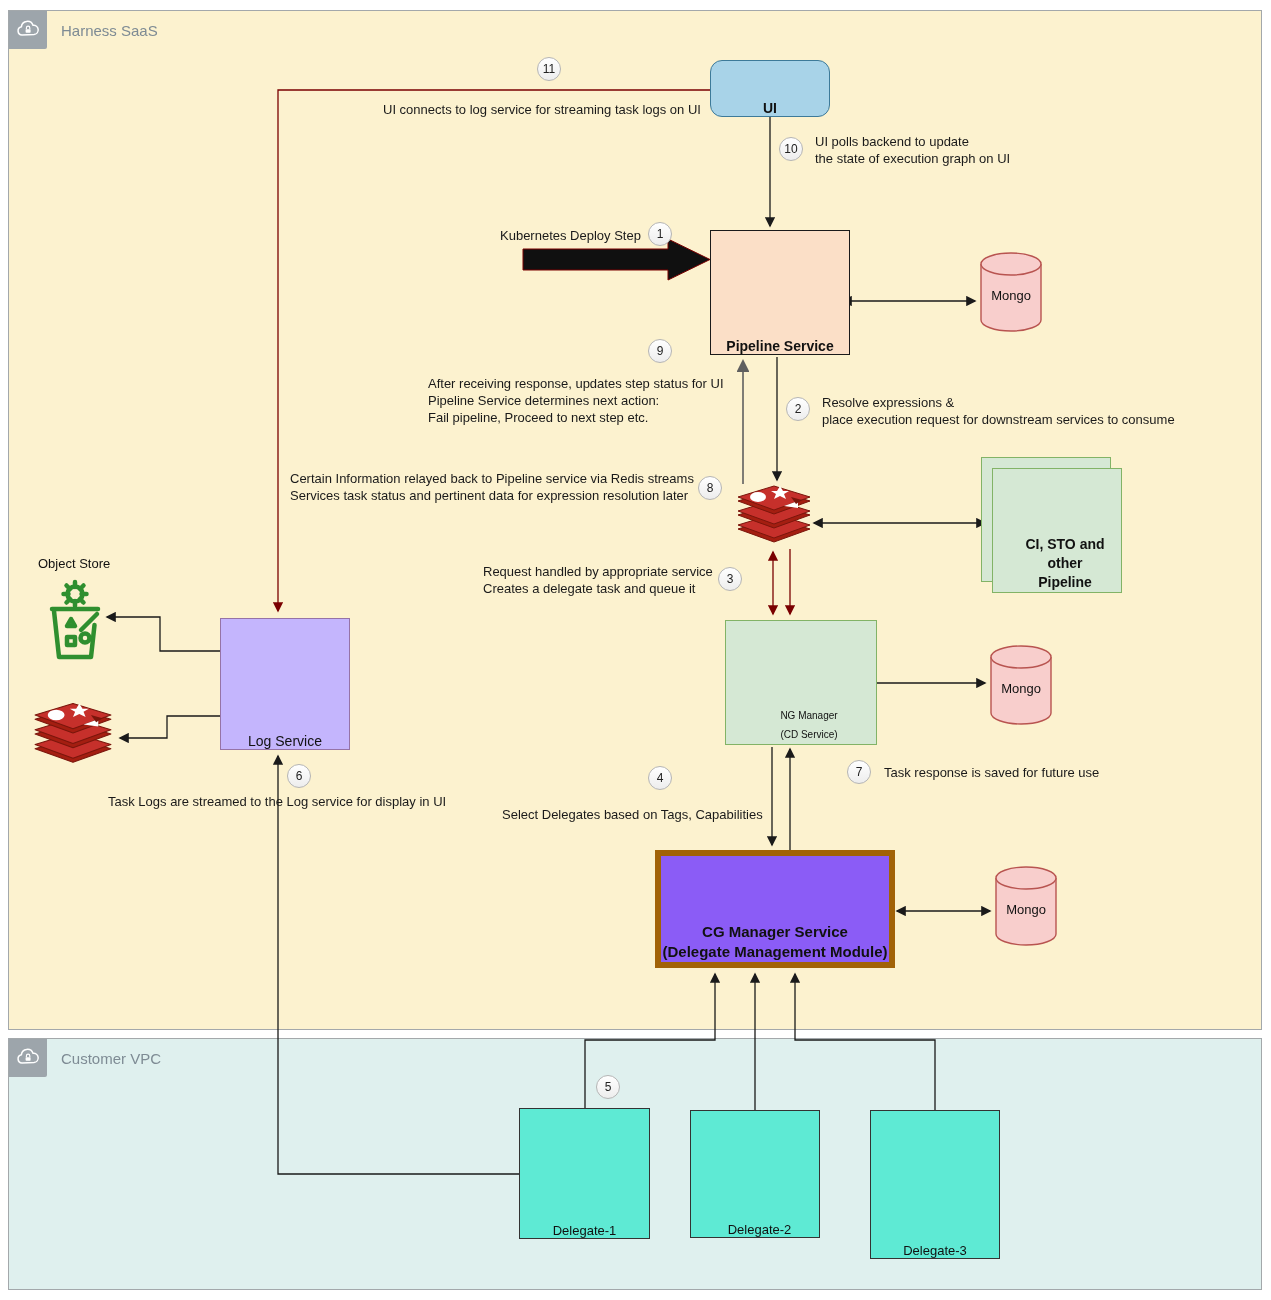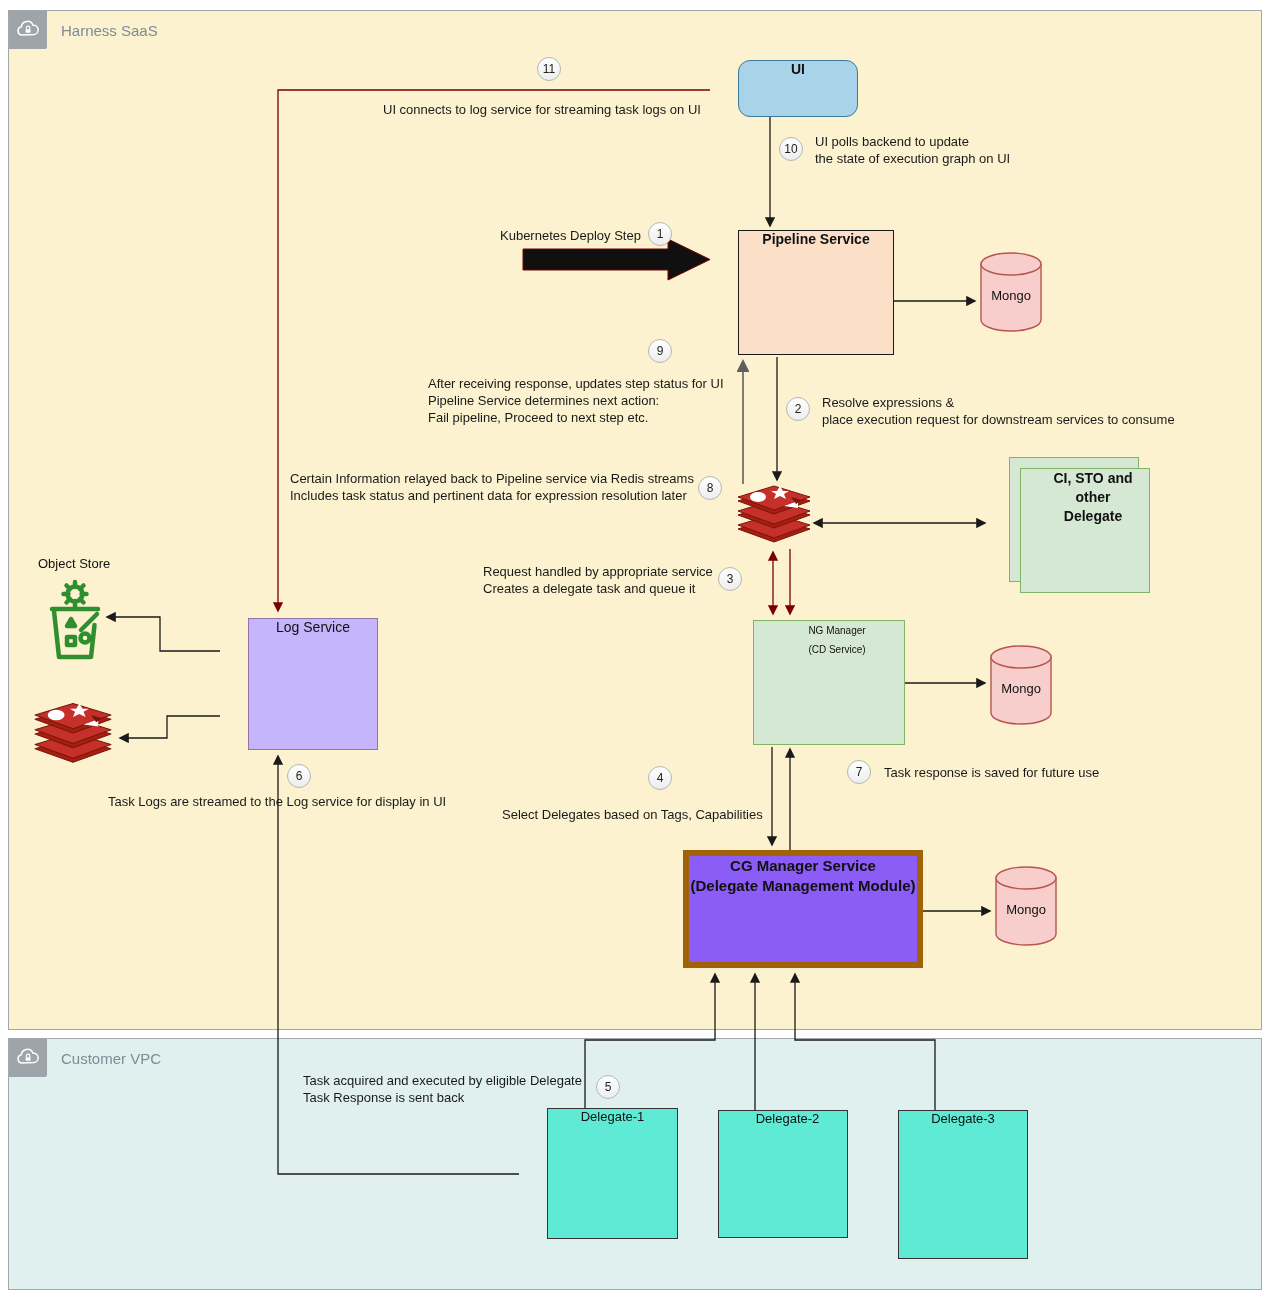--- a/index.html
+++ b/index.html
@@ -9,25 +9,25 @@
   .container{position:absolute;box-sizing:border-box;border:1px solid #a3a8ab;}
   .harness{left:8px;top:10px;width:1254px;height:1020px;background:#fcf2cf;z-index:0;}
   .vpc{left:8px;top:1038px;width:1254px;height:252px;background:#dff0ee;z-index:0;}
   .corner-badge{position:absolute;left:0;top:0;width:38px;height:38px;background:#9da5ab;display:flex;align-items:center;justify-content:center;border-radius:0 0 2px 0;}
   .container-label{position:absolute;left:52px;top:11px;font-size:15px;color:#7e8b94;}
 
   
   svg.wires{position:absolute;left:0;top:0;z-index:1;}
 
   
-  .node{position:absolute;box-sizing:border-box;display:flex;flex-direction:column;align-items:center;justify-content:flex-start;text-align:center;z-index:2;margin-left:28px;}
+  .node{position:absolute;box-sizing:border-box;display:flex;flex-direction:column;align-items:center;justify-content:flex-end;text-align:center;z-index:2;}
   .node span{display:block;}
 
   .ui-node{left:710px;top:60px;width:120px;height:57px;background:#a8d3e8;border:1px solid #3d7a99;border-radius:12px;font-weight:bold;font-size:14px;}
-  .pipeline-node{left:710px;top:230px;width:156px;height:125px;background:#fbdfc7;border:1px solid #1a1a1a;font-weight:bold;font-size:14px;}
+  .pipeline-node{left:710px;top:230px;width:140px;height:125px;background:#fbdfc7;border:1px solid #1a1a1a;font-weight:bold;font-size:14px;}
   .green-box{background:#d5e8d4;border:1px solid #82b366;padding-left:16px;}
   .cisto-back{left:981px;top:457px;width:130px;height:125px;z-index:2;}
   .cisto-front{left:992px;top:468px;width:130px;height:125px;font-weight:bold;font-size:14px;line-height:19px;z-index:2;}
   .ng-node{left:725px;top:620px;width:152px;height:125px;font-weight:normal;font-size:10px;line-height:19px;}
   .cg-node{left:655px;top:850px;width:240px;height:118px;background:#8b5cf6;border:6px solid #a16207;font-weight:bold;font-size:15px;line-height:20px;}
   .log-node{left:220px;top:618px;width:130px;height:132px;background:#c4b5fd;border:1px solid #9673a6;font-weight:normal;font-size:14px;}
   .delegate{background:#5eead4;border:1px solid #333;font-size:13px;}
   .delegate1{left:519px;top:1108px;width:131px;height:131px;}
   .delegate2{left:690px;top:1110px;width:130px;height:128px;padding-left:9px;}
   .delegate3{left:870px;top:1110px;width:130px;height:149px;}
@@ -133,21 +133,21 @@
     <span>UI</span>
   </div>
 
   <div class="node pipeline-node">
     <span>Pipeline Service</span>
   </div>
 
   <div class="node green-box cisto-back"></div>
   <div class="node green-box cisto-front">
     <span>CI, STO and other</span>
-    <span>Delegate</span>
+    <span>Pipeline</span>
   </div>
 
   <div class="node green-box ng-node">
     <span>NG Manager</span>
     <span>(CD Service)</span>
   </div>
 
   <div class="node cg-node">
     <span>CG Manager Service</span>
     <span>(Delegate Management Module)</span>
@@ -245,26 +245,24 @@
   <div class="numbadge b9">9</div>
   <div class="numbadge b10">10</div>
   <div class="numbadge b11">11</div>
 
   <div class="note t1">Kubernetes Deploy Step</div>
   <div class="note t2">Resolve expressions &amp;
 place execution request for downstream services to consume</div>
   <div class="note t3">Request handled by appropriate service
 Creates a delegate task and queue it</div>
   <div class="note t4">Select Delegates based on Tags, Capabilities</div>
-  <div class="note t5">Task acquired and executed by eligible Delegate
-Task Response is sent back</div>
   <div class="note t6">Task Logs are streamed to the Log service for display in UI</div>
   <div class="note t7">Task response is saved for future use</div>
   <div class="note t8">Certain Information relayed back to Pipeline service via Redis streams
-Includes task status and pertinent data for expression resolution later</div>
+Services task status and pertinent data for expression resolution later</div>
   <div class="note t9">After receiving response, updates step status for UI
 Pipeline Service determines next action:
 Fail pipeline, Proceed to next step etc.</div>
   <div class="note t10">UI polls backend to update
 the state of execution graph on UI</div>
   <div class="note t11">UI connects to log service for streaming task logs on UI</div>
 
 </div>
 
 </body></html>

